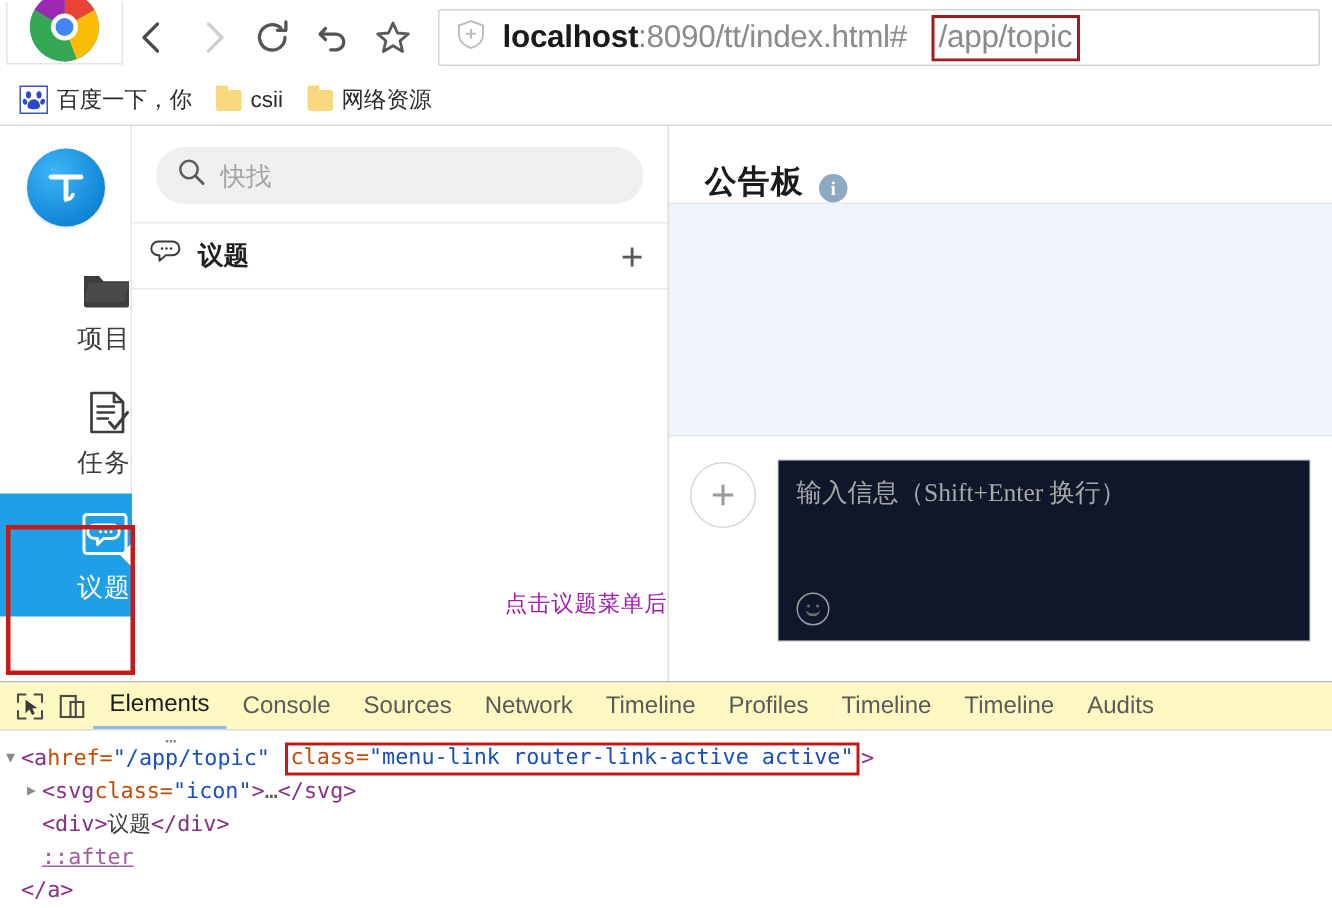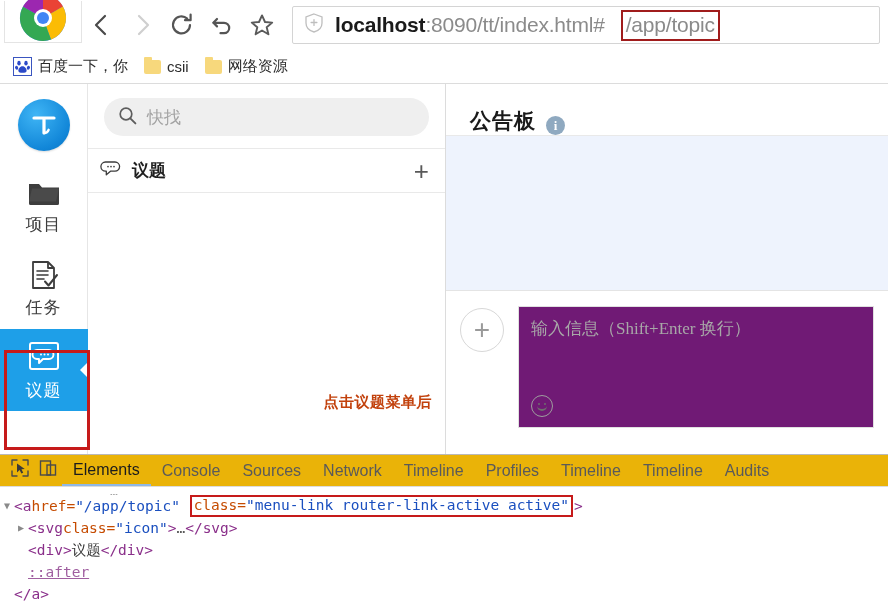--- a/index.html
+++ b/index.html
@@ -136,21 +136,21 @@
     border-radius: 50%;
     background: radial-gradient(circle at 35% 30%, #3fb5f5 0%, #1186d8 70%, #0c72bd 100%);
     display: flex; align-items: center; justify-content: center;
     box-shadow: 0 1px 2px rgba(0,0,0,.15);
   }
   .rail-item {
     width: 88px;
     height: 82px;
     display: flex;
     flex-direction: column;
-    align-items: center;
+    align-items: flex-end;
     justify-content: center;
     gap: 5px;
     color: #3d3d3d;
     position: relative;
   }
   .rail-item .rail-label {
     font-size: 17px;
     line-height: 1;
     letter-spacing: 1px;
   }
@@ -218,27 +218,26 @@
   }
   .plus-btn {
     color: #595959;
     font-size: 26px;
     line-height: 1;
     font-weight: 300;
   }
   .list-body { flex: 1 1 auto; position: relative; }
   .red-note {
     position: absolute;
-    right: 13px;
+    right: 0;
     bottom: 42px;
-    color: #c2410c;
+    color: #a21caf;
     font-size: 15px;
     letter-spacing: .5px;
     white-space: nowrap;
-    font-weight: bold;
   }
 
   
   .chat-col {
     flex: 1 1 auto;
     display: flex;
     flex-direction: column;
     background: #fff;
     min-width: 0;
   }
@@ -288,21 +287,21 @@
     font-size: 28px;
     font-weight: 300;
     display: flex; align-items: center; justify-content: center;
     flex: 0 0 auto;
     margin-top: 2px;
   }
   .editor {
     flex: 1 1 auto;
     min-height: 122px;
     border: 1px solid #e0e0e0;
-    background: #701a75;
+    background: #0f172a;
     padding: 10px 12px;
     display: flex;
     flex-direction: column;
     justify-content: space-between;
     min-width: 0;
   }
   .editor .ph {
     color: #a8a8a8;
     font-size: 17px;
     font-family: "Liberation Serif", serif;
@@ -332,24 +331,25 @@
     height: 150px;
     border-top: 1px solid #b9b9b9;
     background: #ffffff;
     display: flex;
     flex-direction: column;
     overflow: hidden;
   }
   .dt-tabbar {
     height: 32px;
     display: flex;
+    align-items: center;
     gap: 0;
     padding-left: 6px;
     border-bottom: 1px solid #dcdcdc;
-    background: #eab308;
+    background: #fef9c3;
   }
   .dt-icon {
     width: 28px; height: 26px;
     display: flex; align-items: center; justify-content: center;
     flex: 0 0 auto;
   }
   .dt-tab {
     padding: 0 11px;
     height: 31px;
     display: flex; align-items: center;

